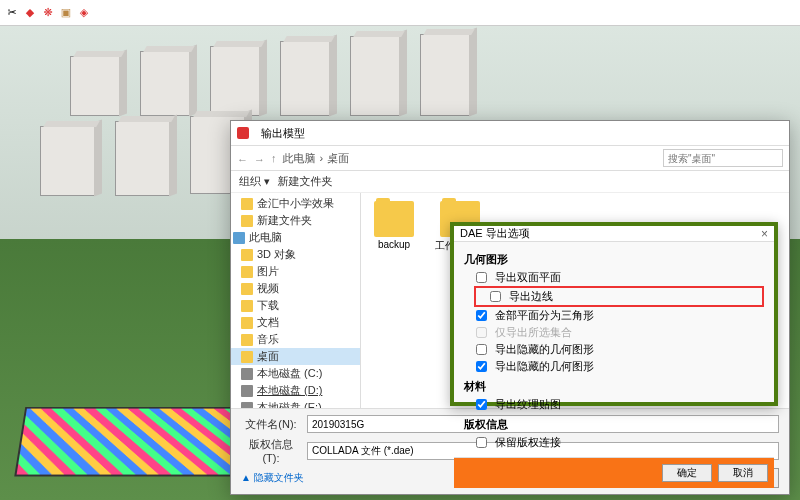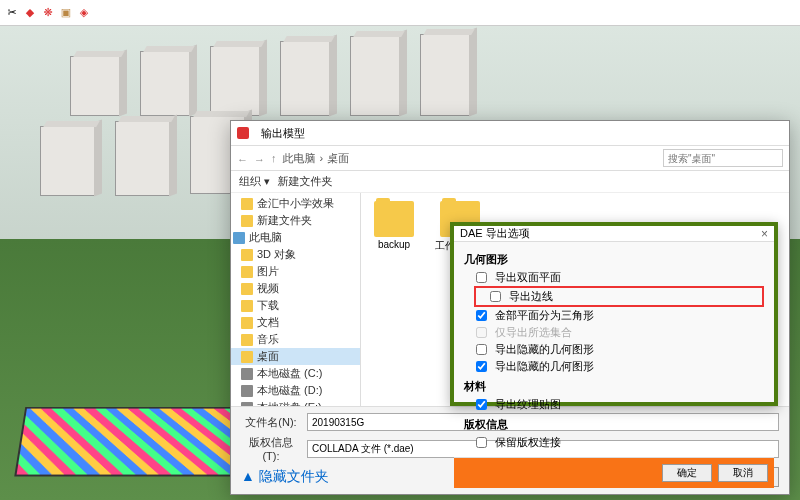--- a/index.html
+++ b/index.html
@@ -29,21 +29,21 @@
 .ico-disk{background:#888;border-radius:1px}
 .sd-files{flex:1;padding:8px;display:flex;gap:16px;align-items:flex-start}
 .file-item{display:flex;flex-direction:column;align-items:center;gap:2px;cursor:pointer;width:50px}
 .file-item .fico{width:40px;height:36px;background:#f6c94a;border-radius:2px;position:relative}
 .file-item .fico::before{content:"";position:absolute;top:-3px;left:2px;width:14px;height:3px;background:#f6c94a;border-radius:2px 2px 0 0}
 .file-item .flabel{font-size:10px;text-align:center}
 .sd-bottom{border-top:1px solid #ddd;padding:6px 10px;display:flex;flex-direction:column;gap:4px;background:#f4f4f4}
 .sd-row{display:flex;align-items:center;gap:6px}
 .sd-row label{font-size:11px;color:#333;width:60px;text-align:center}
 .sd-row .field{flex:1;height:18px;border:1px solid #aaa;background:#fff;padding:0 4px;font-size:10px;display:flex;align-items:center}
-.sd-hide{font-size:14px;color:#06c;cursor:pointer;padding:2px 0}
+.sd-hide{font-size:10px;color:#06c;cursor:pointer;padding:2px 0}
 .sd-btns{display:flex;gap:6px;margin-left:auto}
 .sd-btn{width:50px;height:20px;border:1px solid #999;background:#eee;font-size:11px;cursor:pointer}
 .opt-dialog{position:absolute;top:222px;left:450px;width:328px;height:184px;background:#f9f9f9;border:4px solid #4d7c0f;box-shadow:0 3px 12px rgba(0,0,0,.3);display:flex;flex-direction:column}
 .opt-title{height:20px;display:flex;align-items:center;justify-content:space-between;padding:0 6px;border-bottom:1px solid #ddd;font-size:11px;background:#fff}
 .opt-close{cursor:pointer;font-size:12px;color:#666}
 .opt-body{flex:1;padding:6px 10px;font-size:11px}
 .opt-section{font-weight:bold;margin:4px 0 2px}
 .opt-check{display:flex;align-items:center;gap:8px;padding:1px 0 1px 12px;font-size:10px}
 .opt-check input{width:11px;height:11px}
 .opt-check.disabled{color:#aaa}
@@ -134,21 +134,21 @@
           <span>音乐</span>
         </div>
         <div class="tree-item sel" style="padding-left: 10px;">
           <span class="ico ico-folder"></span>
           <span>桌面</span>
         </div>
         <div class="tree-item" style="padding-left: 10px;">
           <span class="ico ico-disk"></span>
           <span>本地磁盘 (C:)</span>
         </div>
-        <div class="tree-item" style="padding-left: 10px;">
+        <div class="tree-item" style="padding-left: 10px; text-decoration: underline;">
           <span class="ico ico-disk"></span>
           <span>本地磁盘 (D:)</span>
         </div>
         <div class="tree-item" style="padding-left: 10px;">
           <span class="ico ico-disk"></span>
           <span>本地磁盘 (E:)</span>
         </div>
       </div>
     <div class="sd-files" id="files">
         <div class="file-item">

